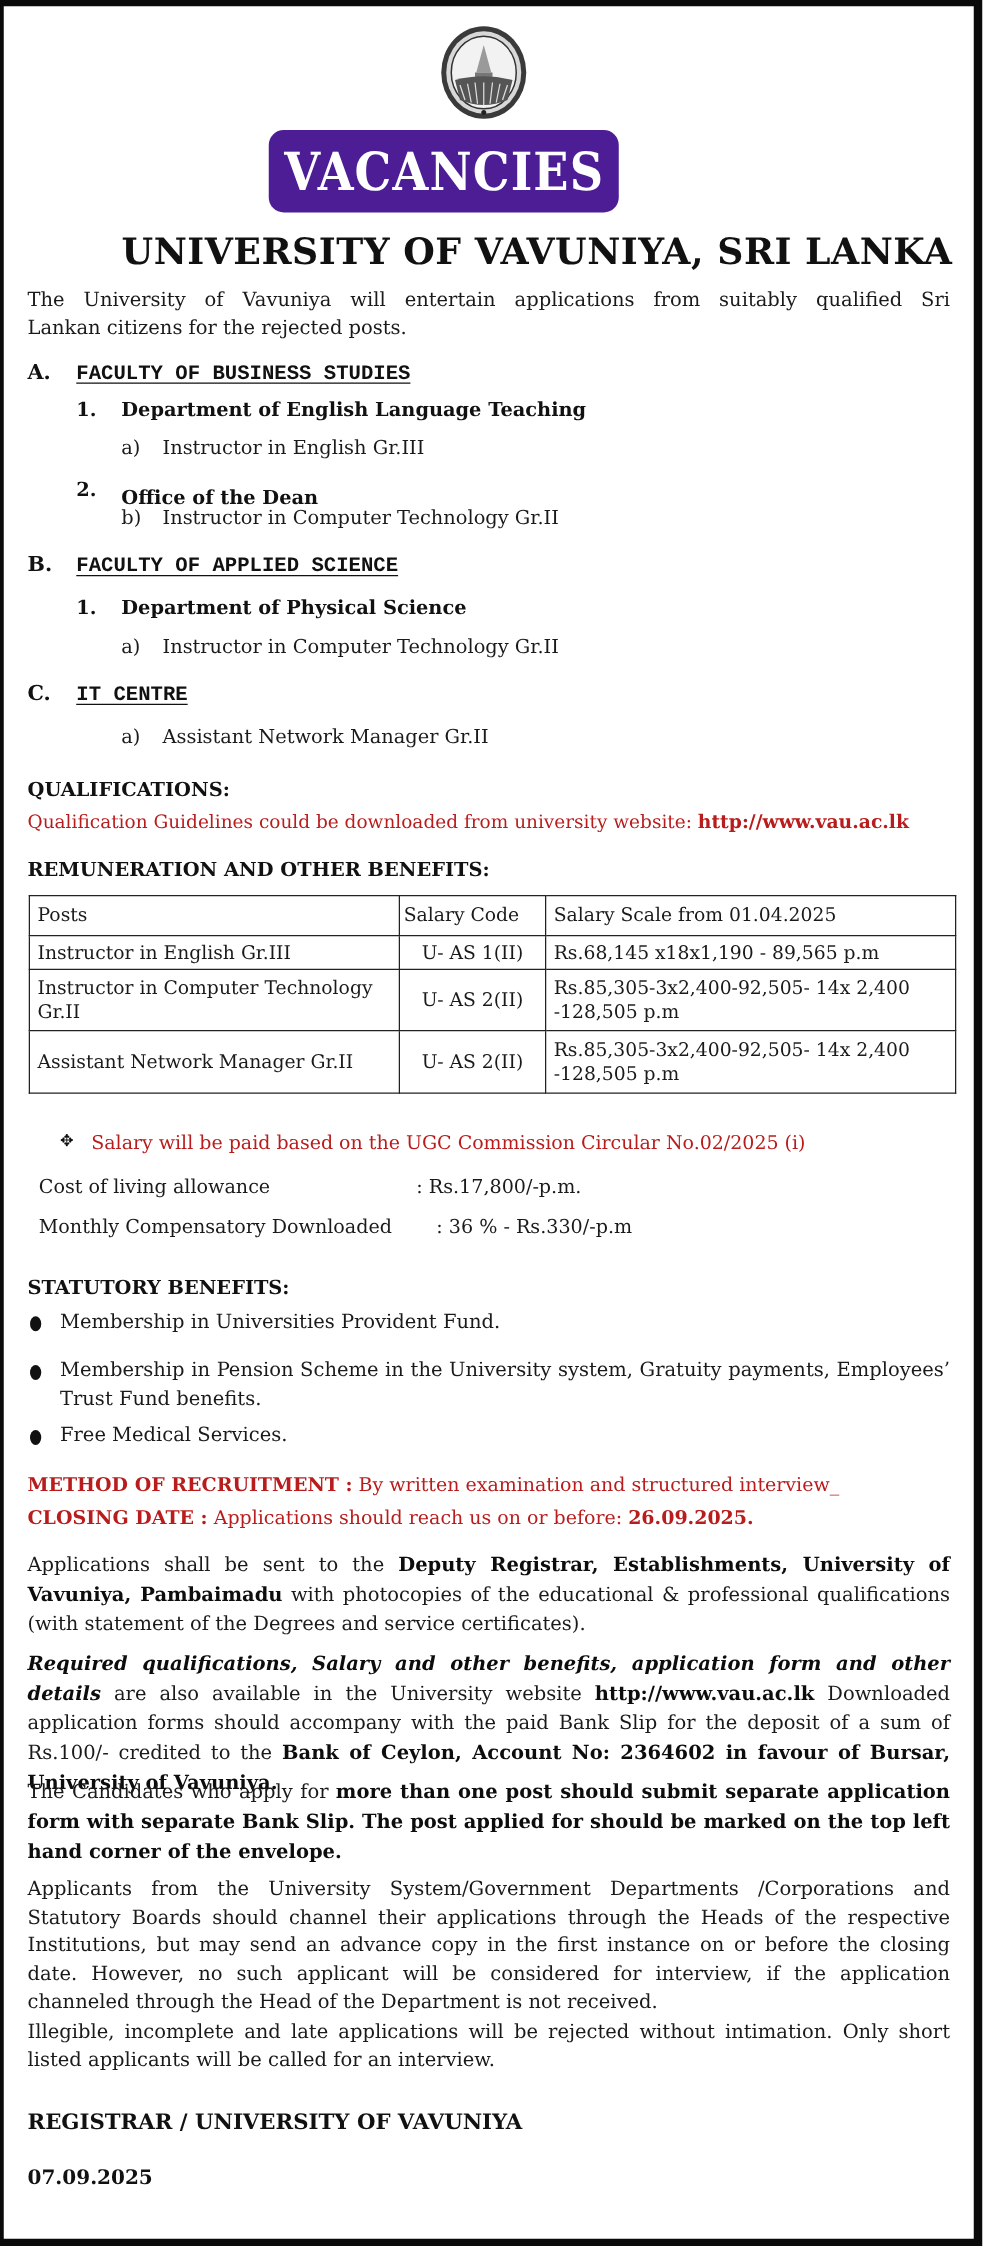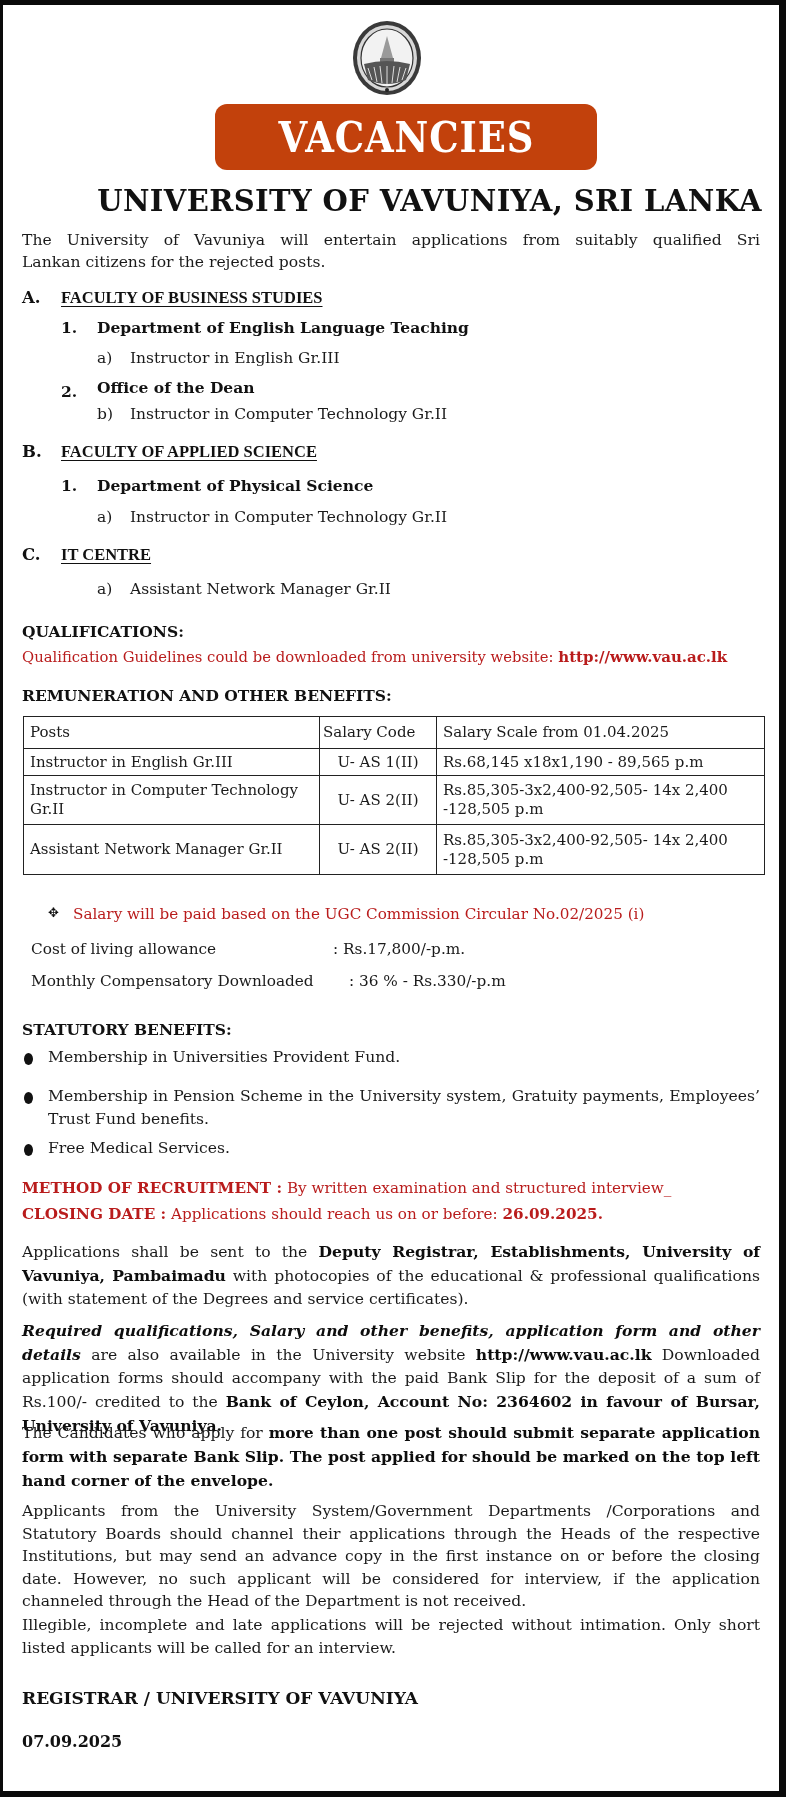--- a/index.html
+++ b/index.html
@@ -9,37 +9,37 @@
            box-sizing: border-box; background: #fff;
            border-top: 5px solid #0a0a0a; border-left: 3px solid #0a0a0a;
            border-right: 7px solid #0a0a0a; border-bottom: 6px solid #0a0a0a; }
   .frame::after { content: ""; position: absolute; right: 8px; top: 0; bottom: 0; width: 0; }
   .abs { position: absolute; }
 
   
   .logo { left: 350px; top: 18px; width: 74px; height: 80px; }
 
   
-  .vac-box { left: 215px; top: 104px; width: 382px; height: 66px; background: #c2410c;
+  .vac-box { left: 215px; top: 104px; width: 280px; height: 66px; background: #4c1d95;
              border-radius: 12px; display: flex; align-items: center; justify-content: center; }
   .vac-text { color: #fff; font-family: "DejaVu Serif", serif; font-weight: bold;
               font-size: 42px; letter-spacing: 1px; transform: scaleX(0.88); }
 
   .uni-title { left: 22px; top: 184px; width: 740px; text-align: right;
                font-family: "DejaVu Serif", serif; font-weight: bold; font-size: 29px;
                letter-spacing: 0.4px; white-space: nowrap; }
 
   .para { font-family: "DejaVu Serif", serif; font-size: 15.6px; line-height: 22px;
           text-align: justify; color: #1a1a1a; }
   .para b { color: #0d0d0d; }
   .intro { left: 22px; top: 229px; width: 738px; }
   .intro .l1 { text-align: justify; text-align-last: justify; display:block; }
 
   .sec-letter { font-family: "DejaVu Serif", serif; font-weight: bold; font-size: 16.5px; }
-  .sec-title { font-family: Liberation Serif, serif; font-weight: bold; font-size: 16.5px;
+  .sec-title { font-family: Liberation Mono, monospace; font-weight: bold; font-size: 16.5px;
                text-decoration: underline; text-underline-offset: 3px; margin-top: 39px; }
   .dept-num { font-family: "DejaVu Serif", serif; font-weight: bold; font-size: 15.5px; }
   .dept-title { font-family: "DejaVu Serif", serif; font-weight: bold; font-size: 15.5px; }
   .post-lbl, .post-text { font-family: "DejaVu Serif", serif; font-size: 15.5px; color:#1a1a1a; }
 
   .hdr { font-family: "DejaVu Serif", serif; font-weight: bold; font-size: 15.5px; }
   .small { font-family: "DejaVu Serif", serif; font-size: 14.8px; color:#b91c1c; white-space: nowrap; }
 
   
   .sal-table { left: 23px; top: 716px; width: 742px; border-collapse: collapse;
@@ -93,21 +93,21 @@
   <span class="sec-letter">A.</span>
 </div>
 <div class="abs" style="left:61px; top:288px;">
   <span class="sec-title">FACULTY OF BUSINESS STUDIES</span>
 </div>
 <div class="abs dept-num" style="left:61px; top:318px;">1.</div>
 <div class="abs dept-title" style="left:97px; top:318px;">Department of English Language Teaching</div>
 <div class="abs post-lbl" style="left:97px; top:349px;">a)</div>
 <div class="abs post-text" style="left:130px; top:349px;">Instructor in English Gr.III</div>
 <div class="abs dept-num" style="left:61px; top:382px;">2.</div>
-<div class="abs dept-title" style="left:97px; top:378px;">Office of the Dean</div>
+<div class="abs dept-title" style="left:97px; top:388px;">Office of the Dean</div>
 <div class="abs post-lbl" style="left:97px; top:405px;">b)</div>
 <div class="abs post-text" style="left:130px; top:405px;">Instructor in Computer Technology Gr.II</div>
 
 <div class="abs sec-letter" style="left:22px; top:442px;">B.</div>
 <div class="abs" style="left:61px; top:442px;">
   <span class="sec-title">FACULTY OF APPLIED SCIENCE</span>
 </div>
 <div class="abs dept-num" style="left:61px; top:476px;">1.</div>
 <div class="abs dept-title" style="left:97px; top:476px;">Department of Physical Science</div>
 <div class="abs post-lbl" style="left:97px; top:508px;">a)</div>

